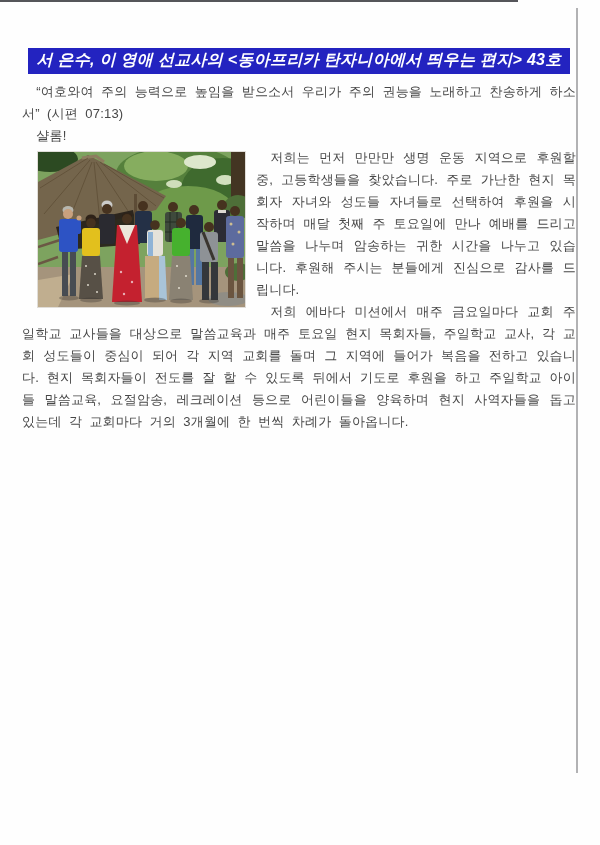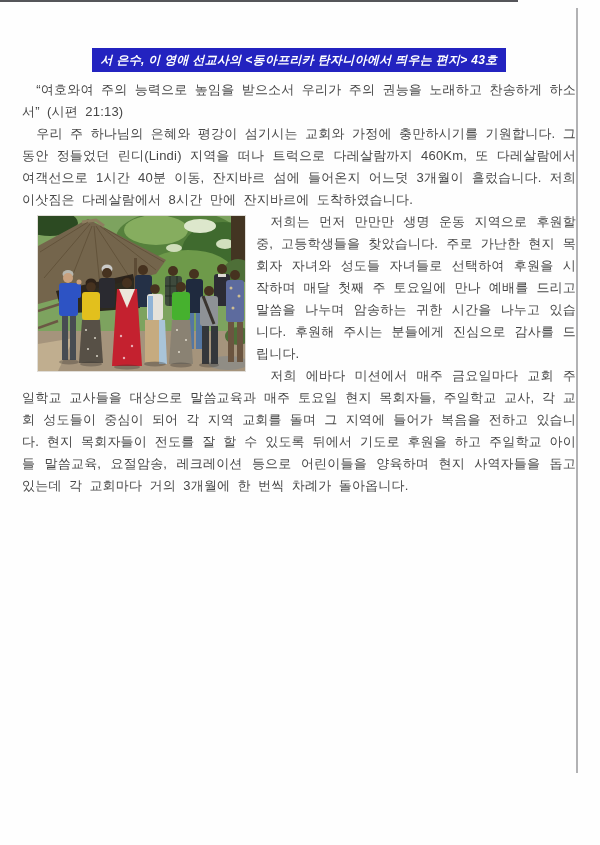--- a/index.html
+++ b/index.html
@@ -8,21 +8,21 @@
     overflow:hidden;box-sizing:border-box;padding:48px 24px 0 22px;
     font-family:"Liberation Sans","DejaVu Sans",sans-serif;
   }
   .edge-top{position:absolute;top:0;left:0;width:518px;height:2px;background:#55565a;}
   .edge-right{position:absolute;top:8px;left:576px;width:2px;height:765px;background:#b2b2b4;}
   .title-bar{
     width:max-content;max-width:540px;margin:0 auto 7px auto;
     background:#2323c0;padding:2px 8px 3px 8px;
   }
   .title-text{
-    color:#ffffff;font-weight:bold;font-style:italic;font-size:12px;
+    color:#ffffff;font-weight:bold;font-style:italic;font-size:16px;
     letter-spacing:0.3px;white-space:nowrap;
   }
   .body-text{
     font-size:13px;line-height:22px;color:#474747;
     text-align:justify;word-spacing:3.5px;letter-spacing:0.2px;
   }
   .body-text p{margin:0;text-indent:1.1em;}
   .photo-block::after{content:"";display:block;clear:both;}
   .photo{
     float:left;width:207px;height:155px;margin:5px 11px 2px 16px;
@@ -35,22 +35,22 @@
 
 <div class="page">
   <div class="edge-top"></div>
   <div class="edge-right"></div>
 
   <div class="title-bar">
     <span class="title-text">서 은수, 이 영애 선교사의 &lt;동아프리카 탄자니아에서 띄우는 편지&gt; 43호</span>
   </div>
 
   <div class="body-text">
-    <p>“여호와여 주의 능력으로 높임을 받으소서 우리가 주의 권능을 노래하고 찬송하게 하소서” (시편 21:13)</p>
-    <p>우리 주 하나님의 은혜와 평강이 섬기시는 교회와 가정에 충만하시기를 기원합니다. 그동안 정들었던 린디(Lindi) 지역을 떠나 트럭으로 다레살람까지 460Km, 또 다레살람에서 여객선으로 1시간 40분 이동, 잔지바르 섬에 들어온지 어느덧 3개월이 흘렀습니다. 저희 이삿짐은 다레살람에서 8시간 만에 잔지바르에 도착하였습니다.</p>
+    <p>“여호와여 주의 능력으로 높임을 받으소서 우리가 주의 권능을 노래하고 찬송하게 하소서” (시편 07:13)</p>
+    <p>샬롬!</p>
 
     <div class="photo-block">
       <div class="photo">
         <svg viewBox="0 0 207 155" xmlns="http://www.w3.org/2000/svg">
 
           <g>
             <rect x="0" y="0" width="207" height="155" fill="#7da35f"></rect>
             <ellipse cx="140" cy="22" rx="62" ry="28" fill="#55803c"></ellipse>
             <ellipse cx="185" cy="38" rx="42" ry="32" fill="#3f6a2e"></ellipse>
             <ellipse cx="150" cy="58" rx="46" ry="24" fill="#6e9a4a"></ellipse>

